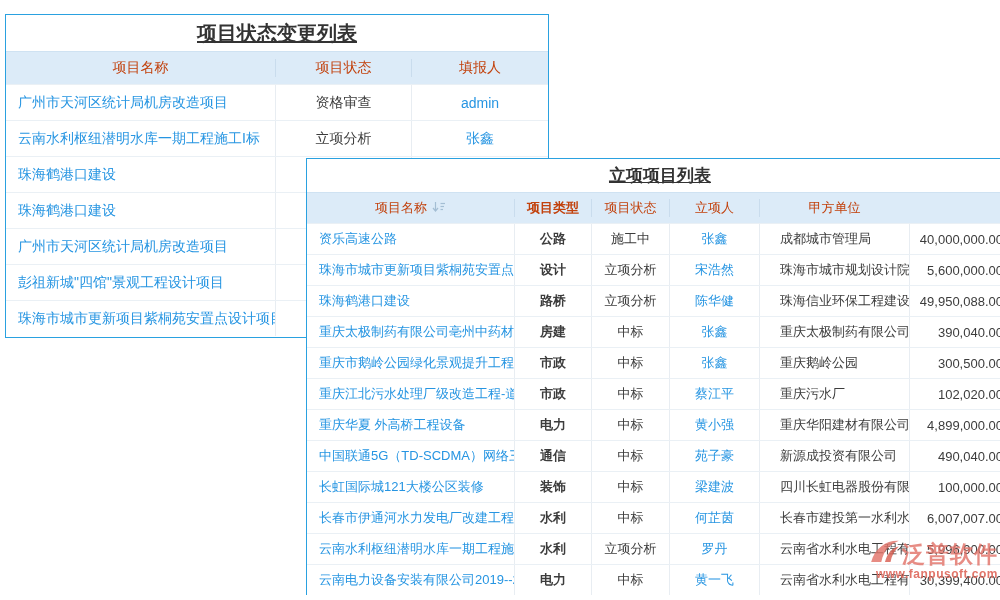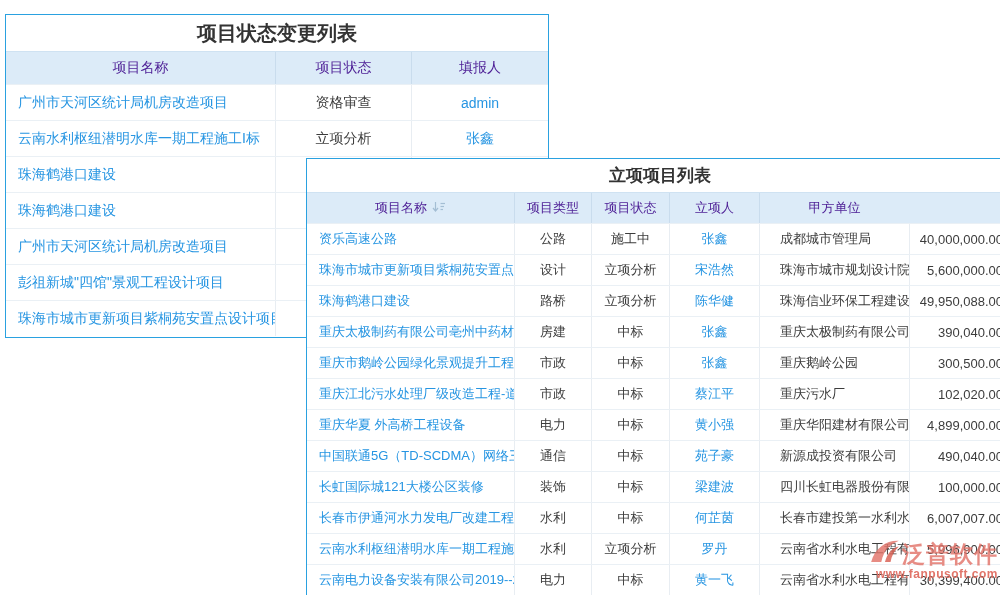--- a/index.html
+++ b/index.html
@@ -18,28 +18,30 @@
     border: 1px solid #2aa1e0;
   }
   #status-panel   { left: 5px;   top: 14px;  width: 544px; height: 324px; z-index: 1; }
   #approval-panel { left: 306px; top: 158px; width: 708px; height: 437px; z-index: 2; }
 
   .ptitle {
     display: flex; align-items: center; justify-content: center;
     font-weight: bold; color: #333333;
     border-bottom: 1px solid #cfe2f2;
     background: #ffffff;
+    text-decoration: underline;
   }
   #status-panel .ptitle   { height: 37px; font-size: 20px; }
   #approval-panel .ptitle { height: 34px; font-size: 17px; }
 
   .thead {
     display: flex;
     background: #dcebf8;
-    color: #4c1d95;
+    color: #c2410c;
+    align-items: center;
   }
   #status-panel .thead   { height: 32px; font-size: 14px; }
   #approval-panel .thead { height: 30px; font-size: 13px; }
   .th {
     display: flex; align-items: center; justify-content: center;
     border-left: 1px solid #c9dced;
     gap: 5px;
   }
   .th:first-child { border-left: none; }
 
@@ -60,21 +62,21 @@
   .td.unitcell { padding-left: 20px; }
   .link { color: #2695e2; text-decoration: none; cursor: pointer; }
 
   
   .c-name   { width: 269px; }
   .c-status { width: 136px; }
   .c-rep    { width: 137px; }
 
   
   .a-name   { width: 207px; }
-  .a-type   { width: 77px; }
+  .a-type   { width: 77px; font-weight: bold; }
   .a-status { width: 78px; }
   .a-person { width: 90px; }
   .a-unit   { width: 150px; }
   .a-cost   { width: 104px; }
 
   #watermark {
     position: absolute; left: 858px; top: 539px; width: 140px;
     z-index: 5; color: #e2746a;
   }
   .wm-brand {

